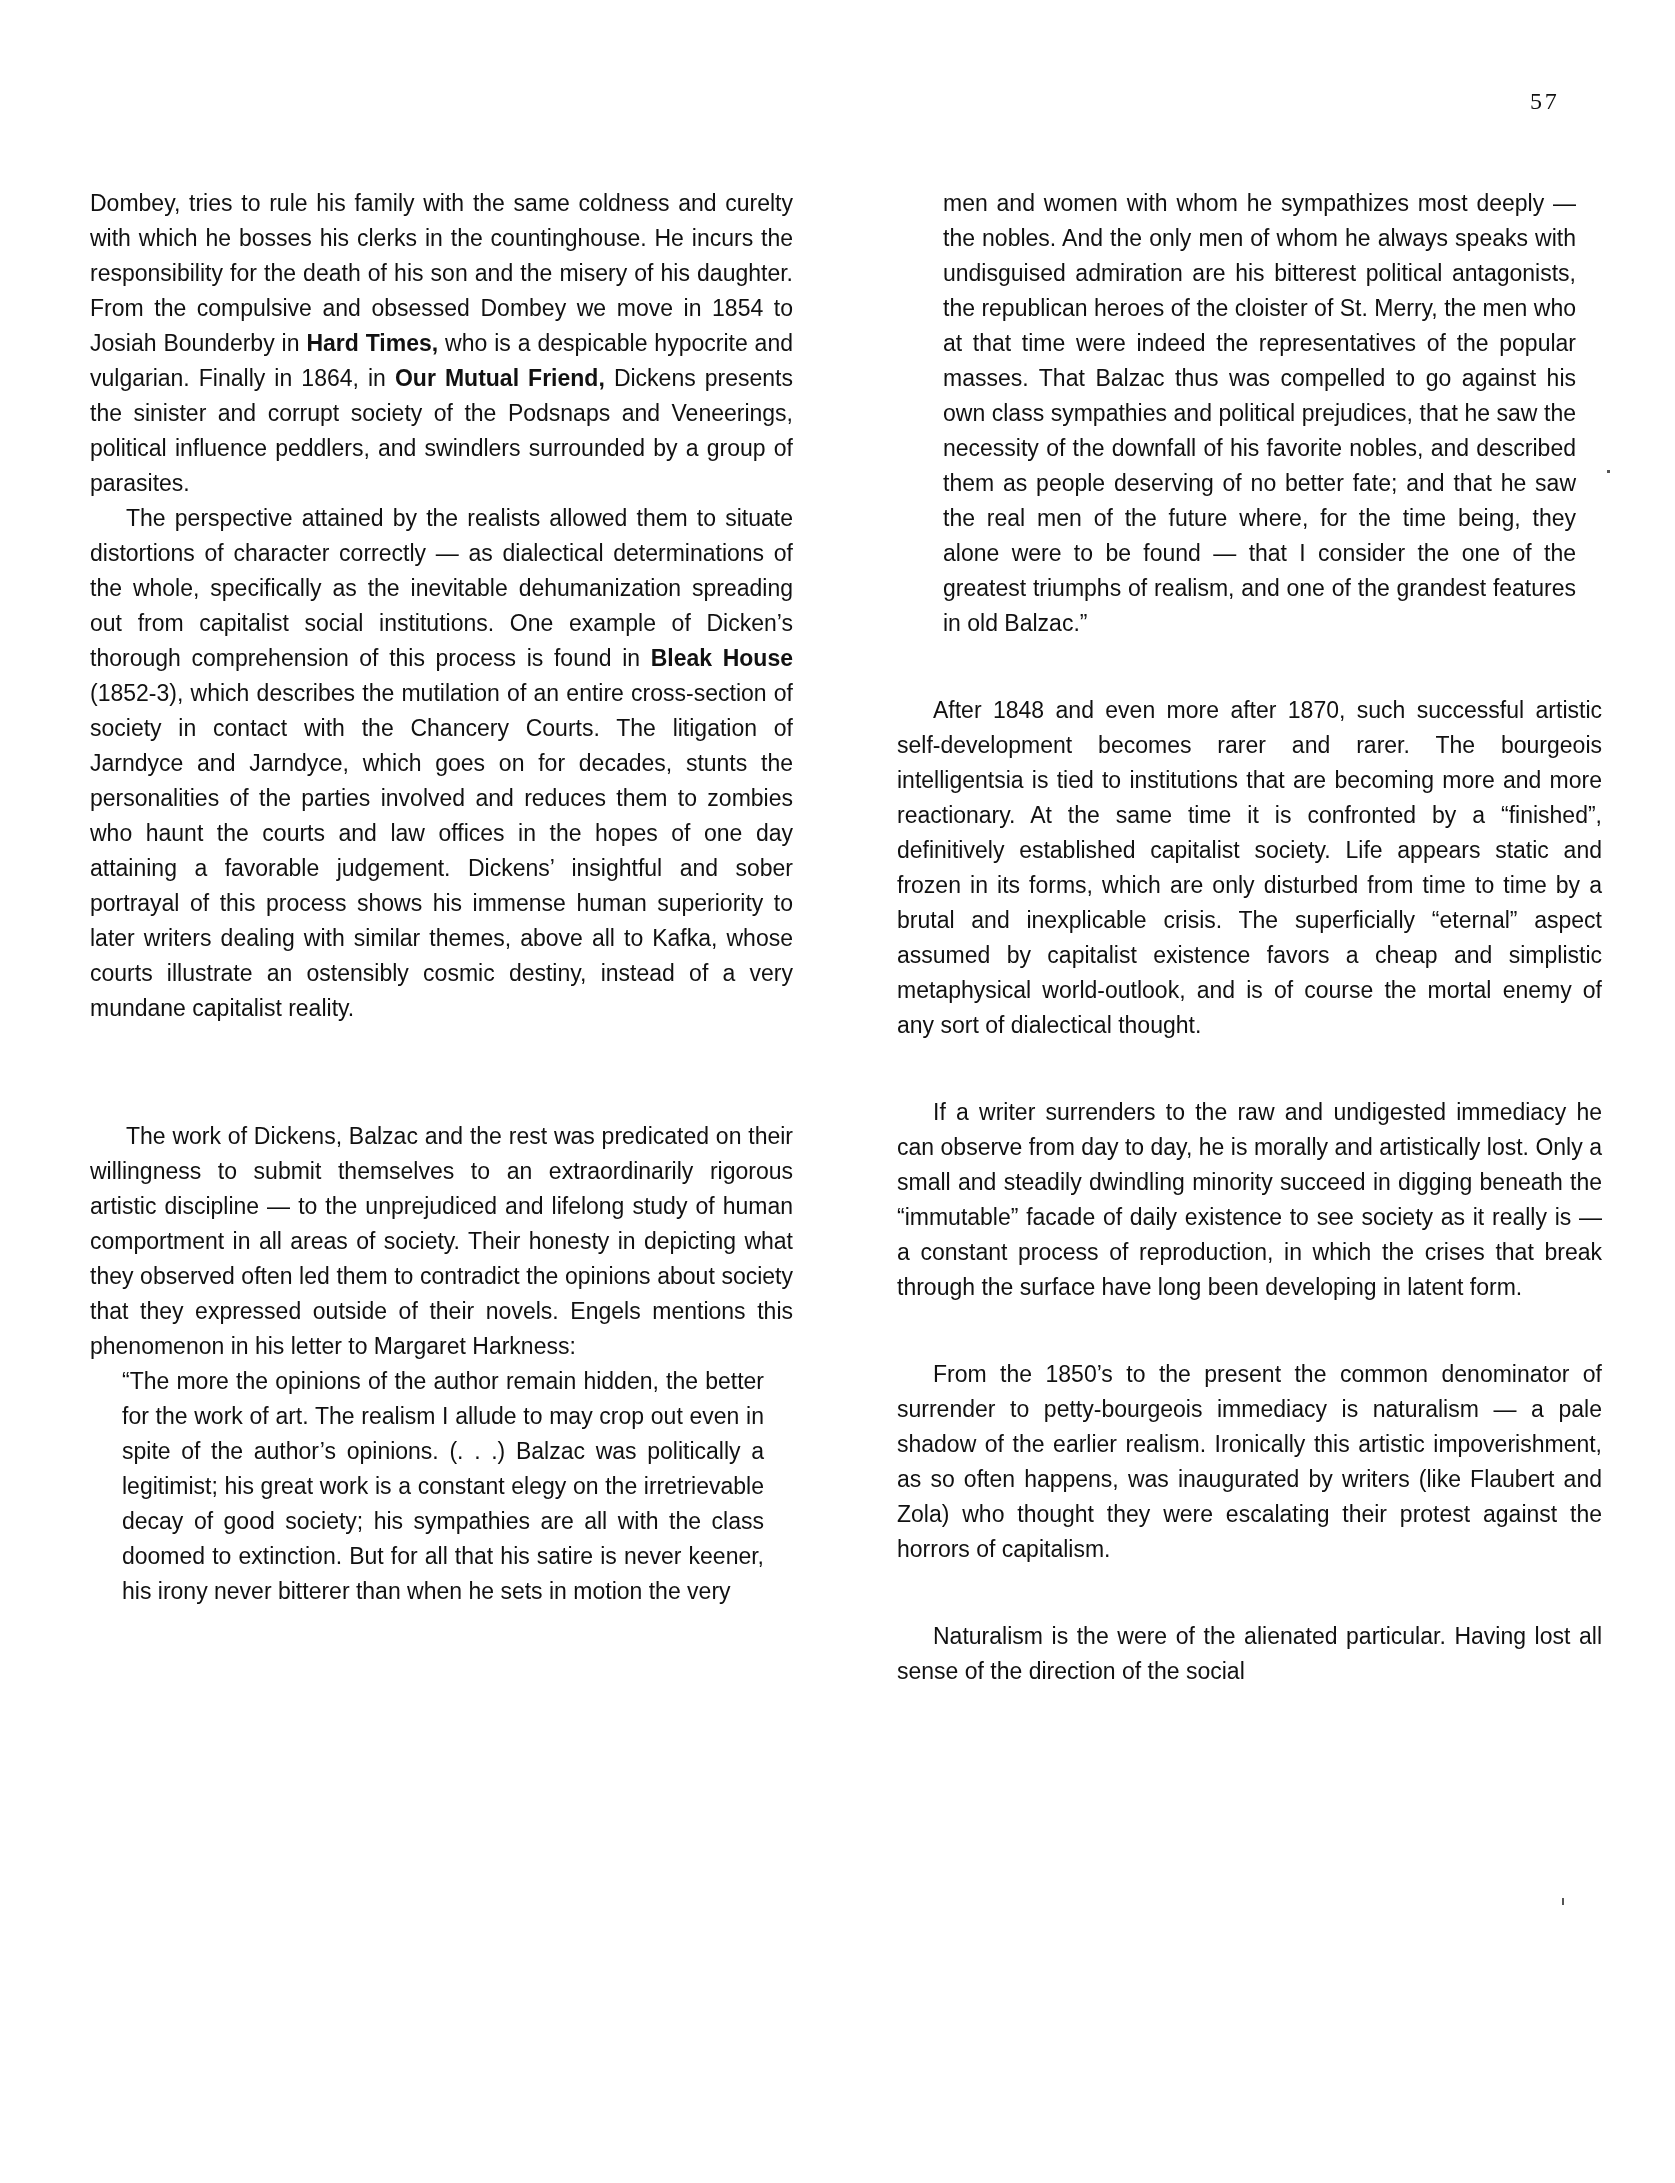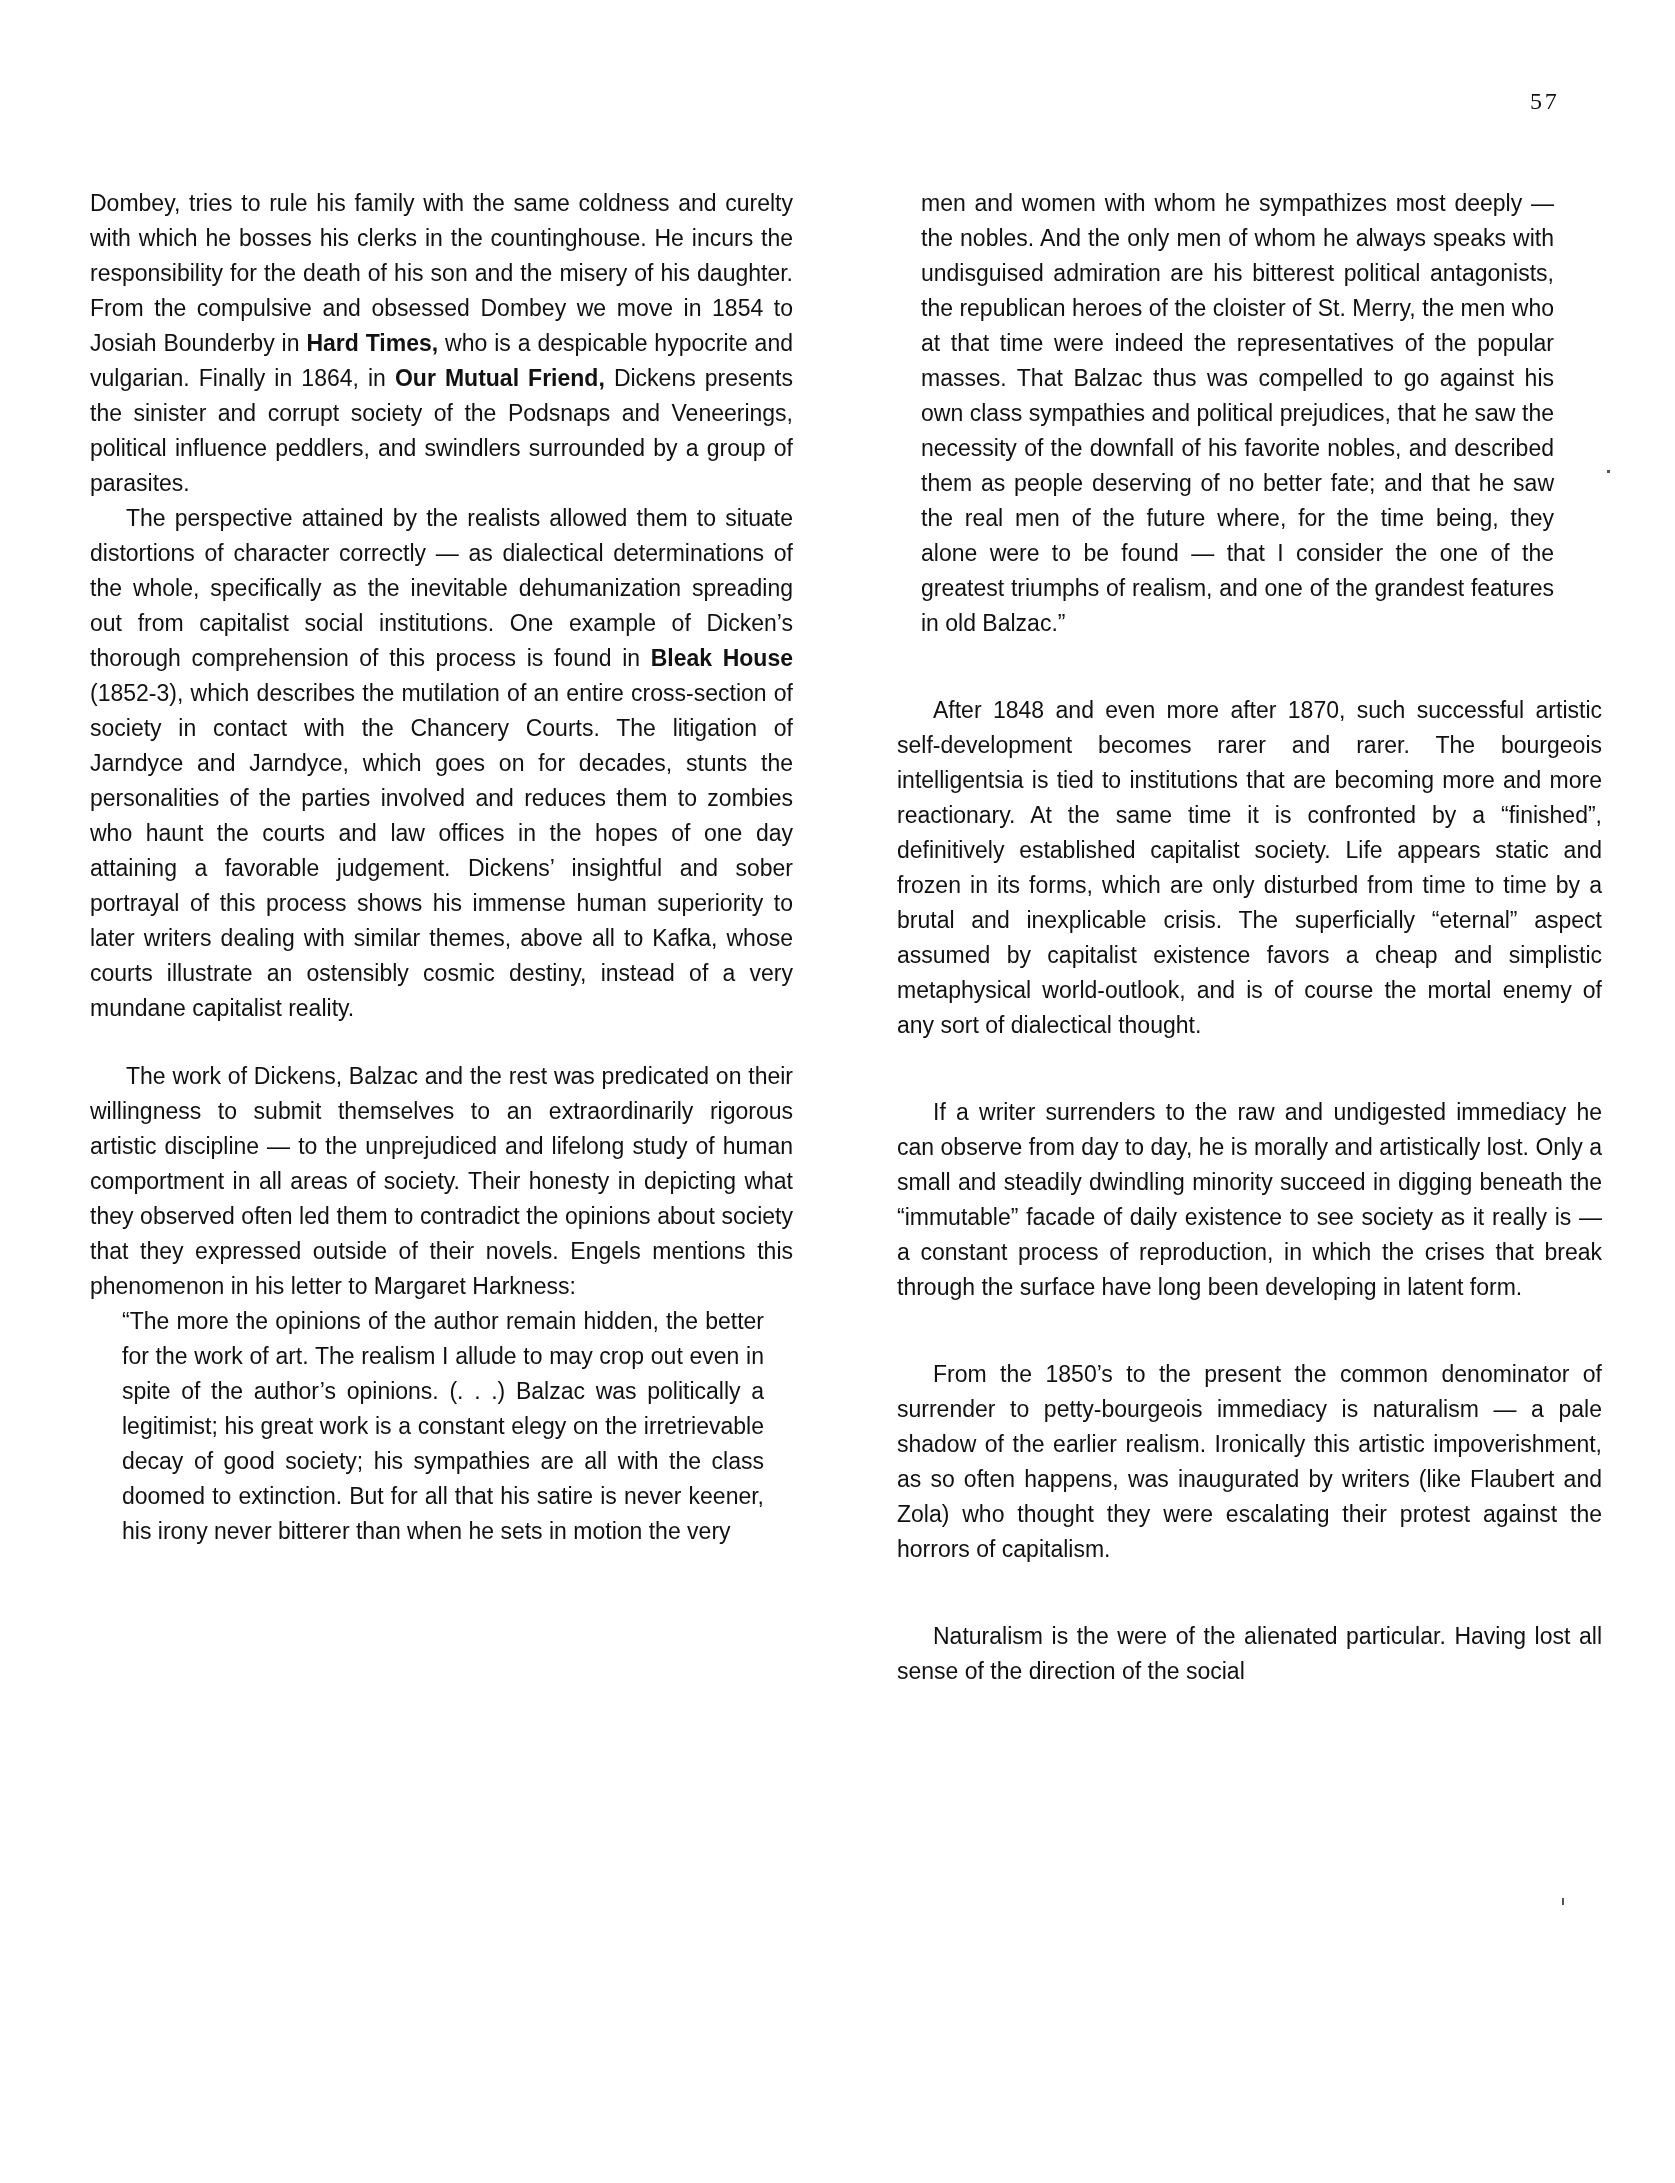--- a/index.html
+++ b/index.html
@@ -33,27 +33,27 @@
     .col-left { left: 90px; width: 703px; }
     .col-right { left: 897px; width: 705px; }
     p {
       margin: 0;
       text-align: justify;
       text-align-last: left;
       hyphens: none;
     }
     p.indent { text-indent: 36px; }
     p.gap { }
-    p.gap-lg { margin-top: 33px; }
+    p.gap-lg { margin-top: 93px; }
     .quote {
       margin-left: 32px;
       width: 642px;
     }
     .col-right .quote-cont {
-      margin-left: 24px;
+      margin-left: 46px;
       width: 633px;
     }
     .title { font-weight: bold; }
     .stray-mark {
       position: absolute;
       width: 2.1px;
       background: #555;
     }
   </style>
 </head>

